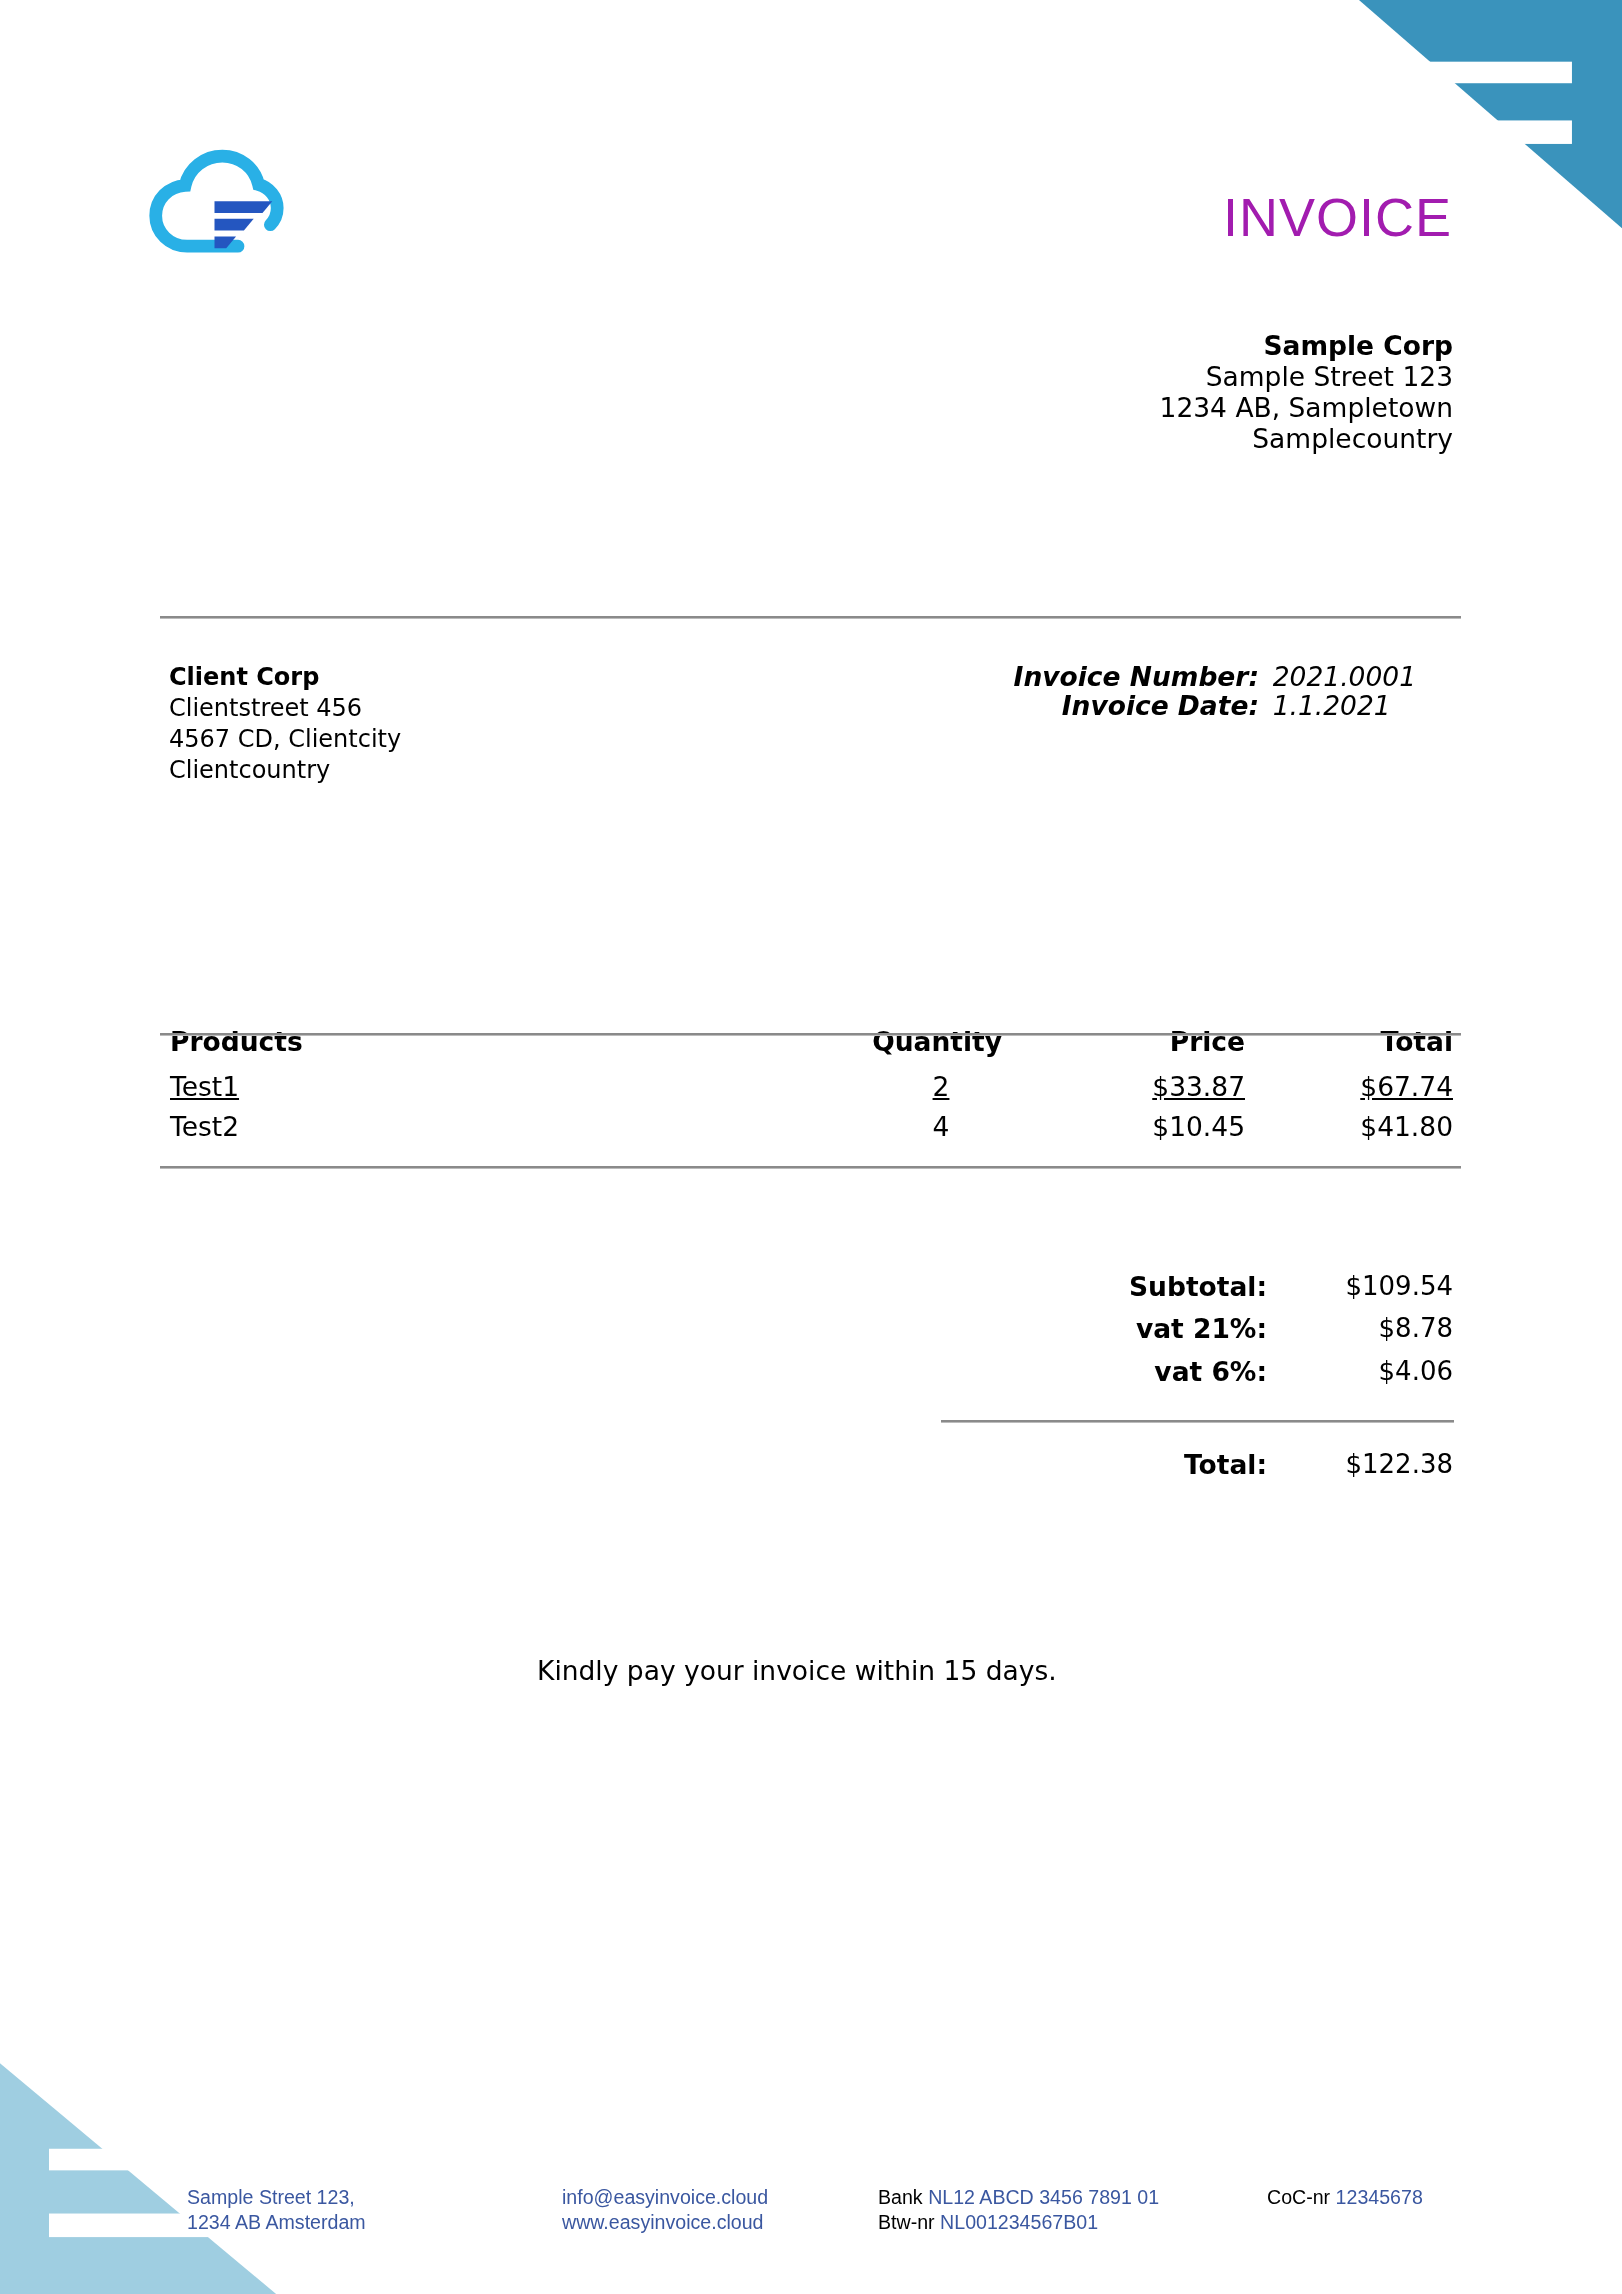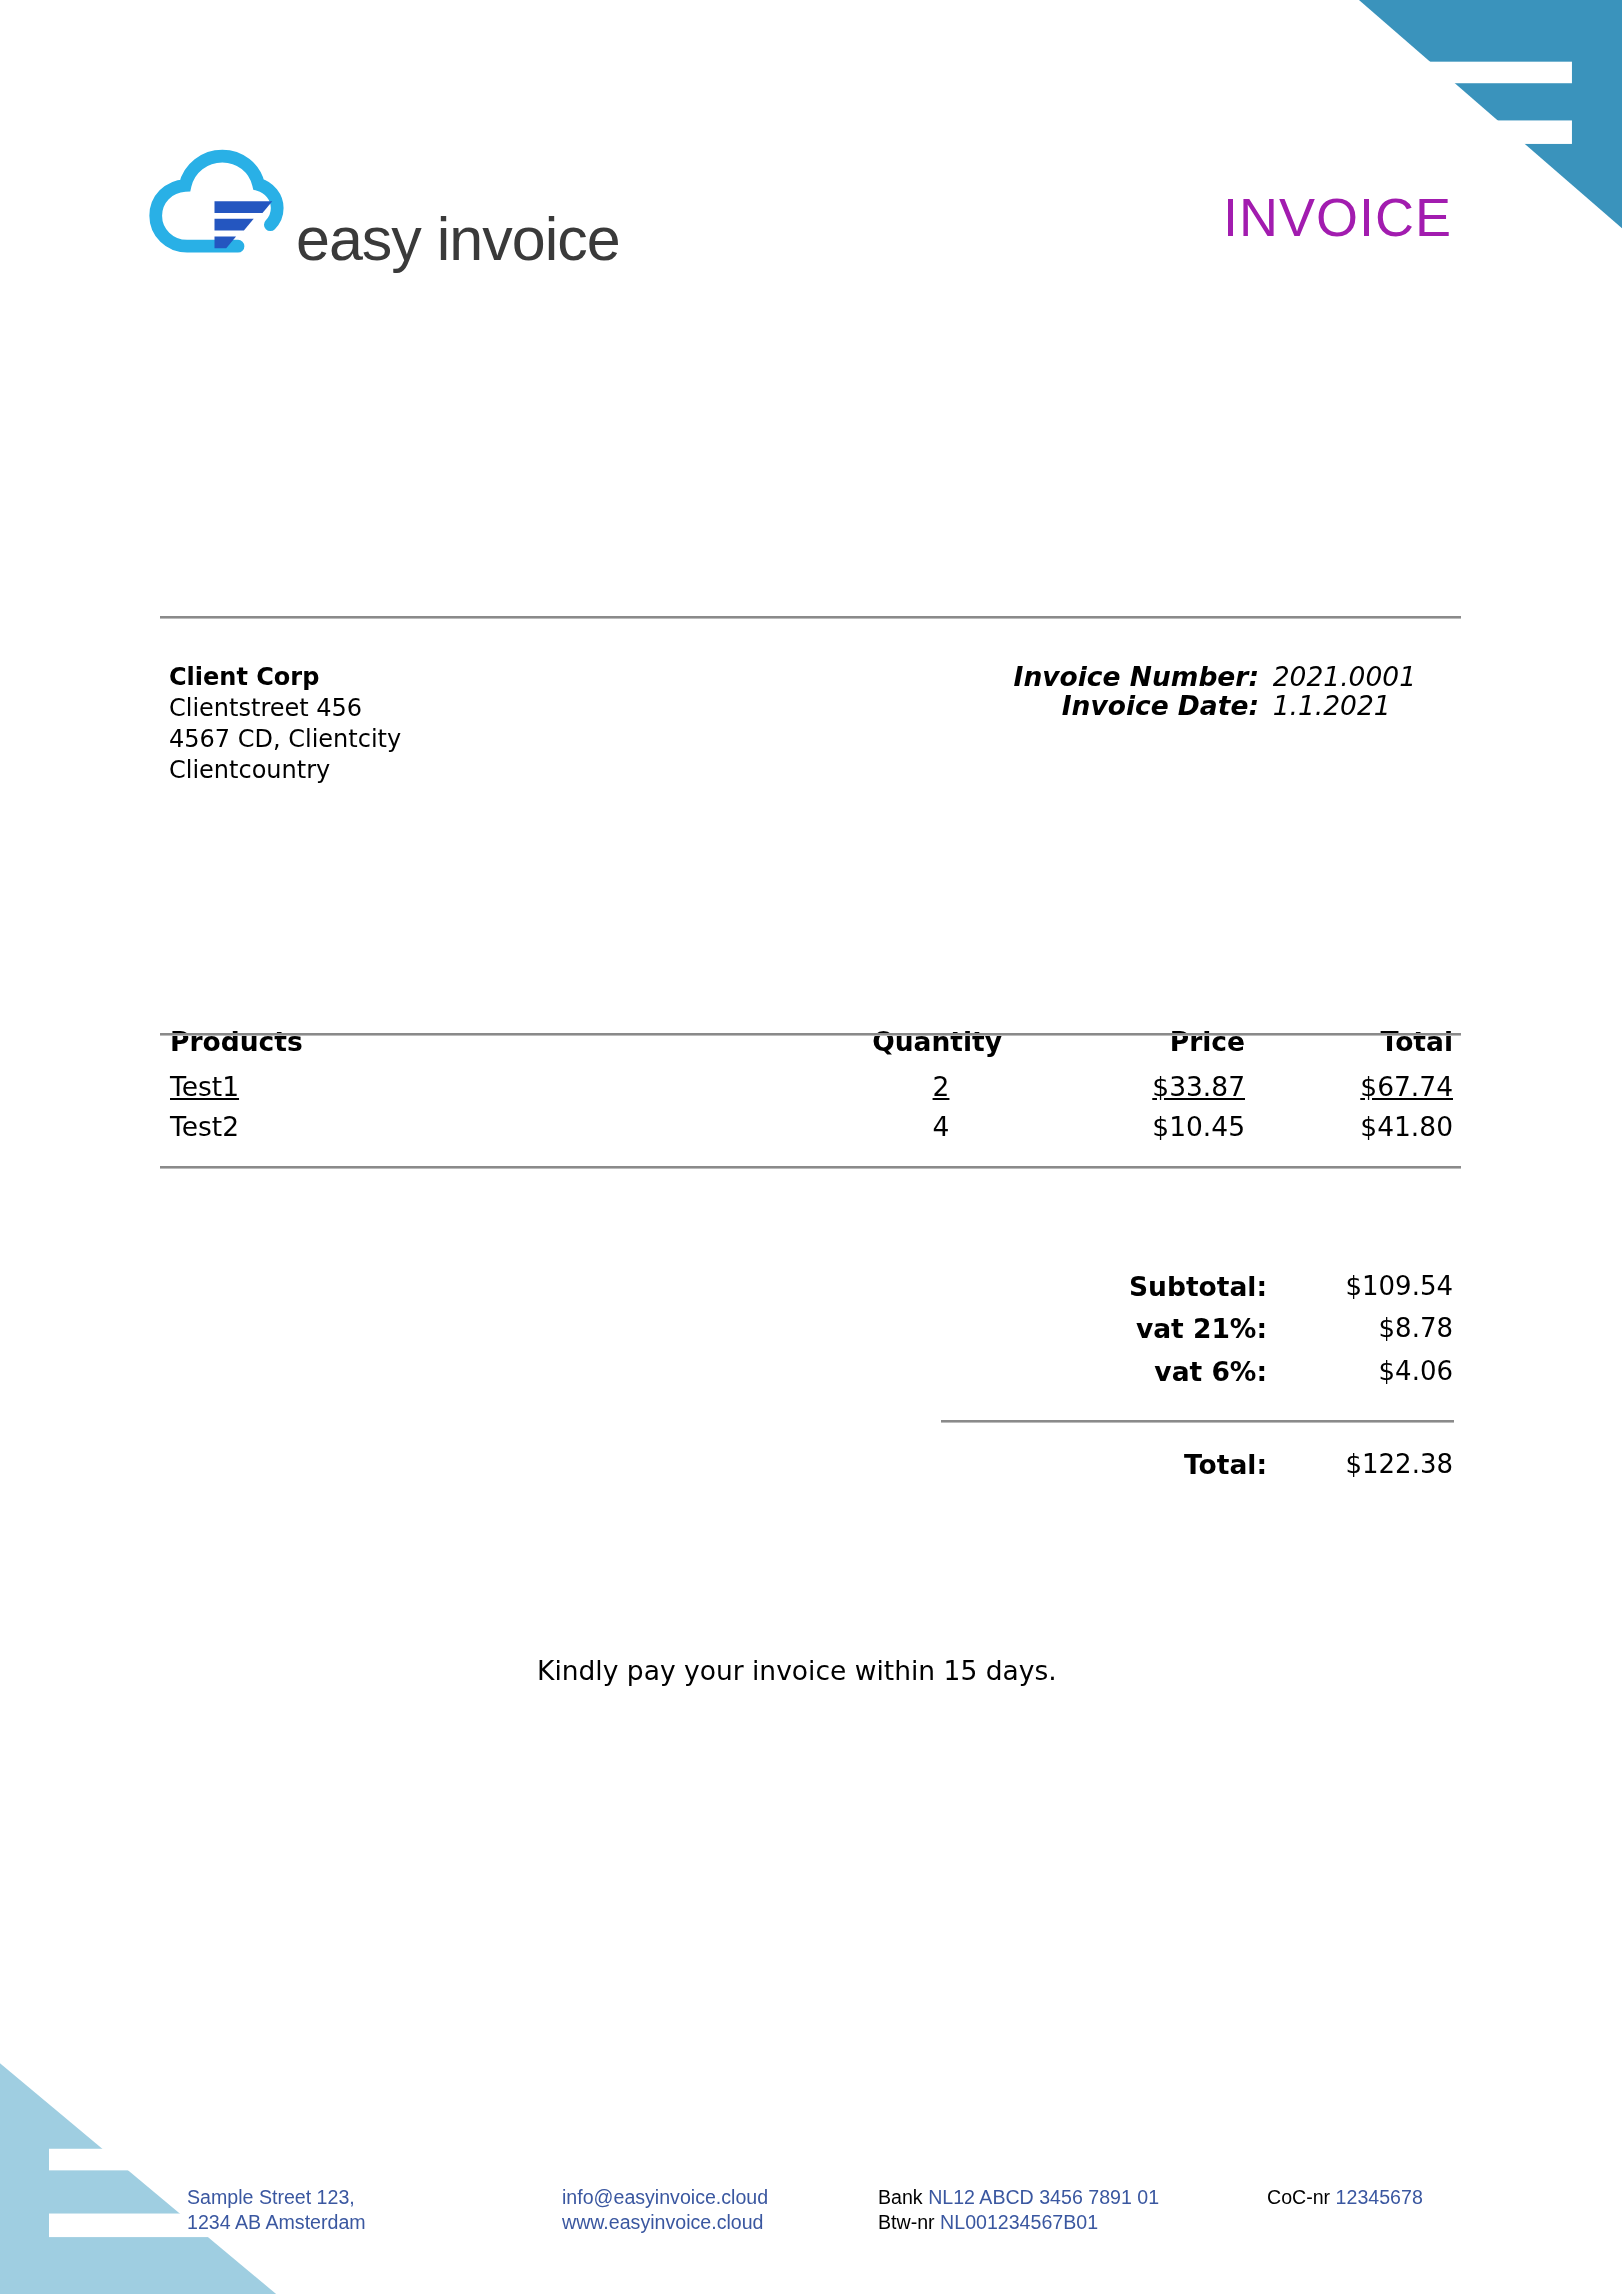--- a/index.html
+++ b/index.html
@@ -102,24 +102,29 @@
     <rect x="50" y="121" width="250" height="22" fill="#ffffff"></rect>
     <rect x="50" y="187" width="250" height="24" fill="#ffffff"></rect>
   </svg>
 
   <svg class="logo-icon" viewBox="0 0 148 122">
     <path d="M98 99 H46 C28 99 14 85 14 68 C14 51 27 38 44 37 C48 19 64 7 82 7 C100 7 115 19 119 36 C130 39 138 49 138 60 C138 67 135 73 131 77" fill="none" stroke="#29b0e6" stroke-width="13" stroke-linecap="round"></path>
     <polygon points="74,53 133,53 123,65 74,65" fill="#2456c0"></polygon>
     <polygon points="74,71 114,71 104,83 74,83" fill="#2456c0"></polygon>
     <polygon points="74,89 96,89 86,101 74,101" fill="#2456c0"></polygon>
   </svg>
-  <div class="logo-text">easy invoice</div>
 
   <div class="invoice-title">INVOICE</div>
 
+  <div class="sender-block">
+    <div class="bold">Sample Corp</div>
+    <div>Sample Street 123</div>
+    <div>1234 AB, Sampletown</div>
+    <div>Samplecountry</div>
+  </div>
 
   <div class="divider div-top"></div>
 
   <div class="client-block">
     <div class="bold">Client Corp</div>
     <div>Clientstreet 456</div>
     <div>4567 CD, Clientcity</div>
     <div>Clientcountry</div>
   </div>
 

